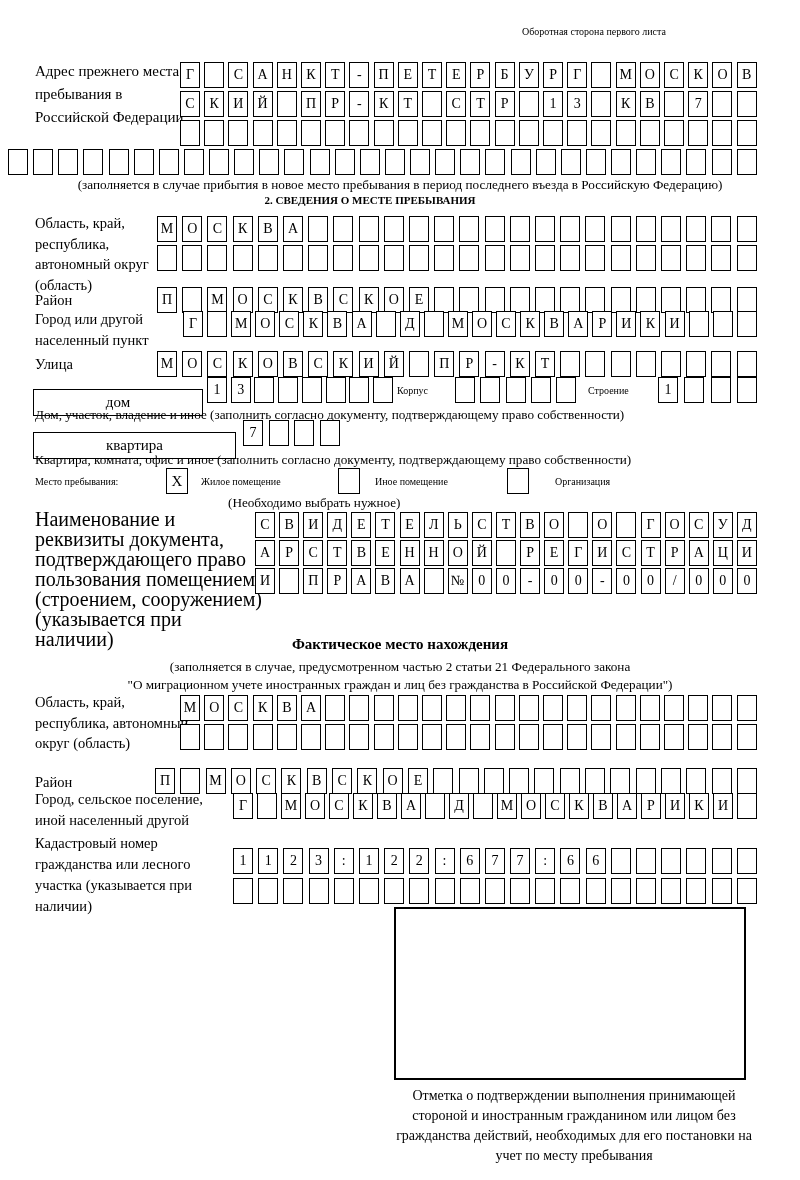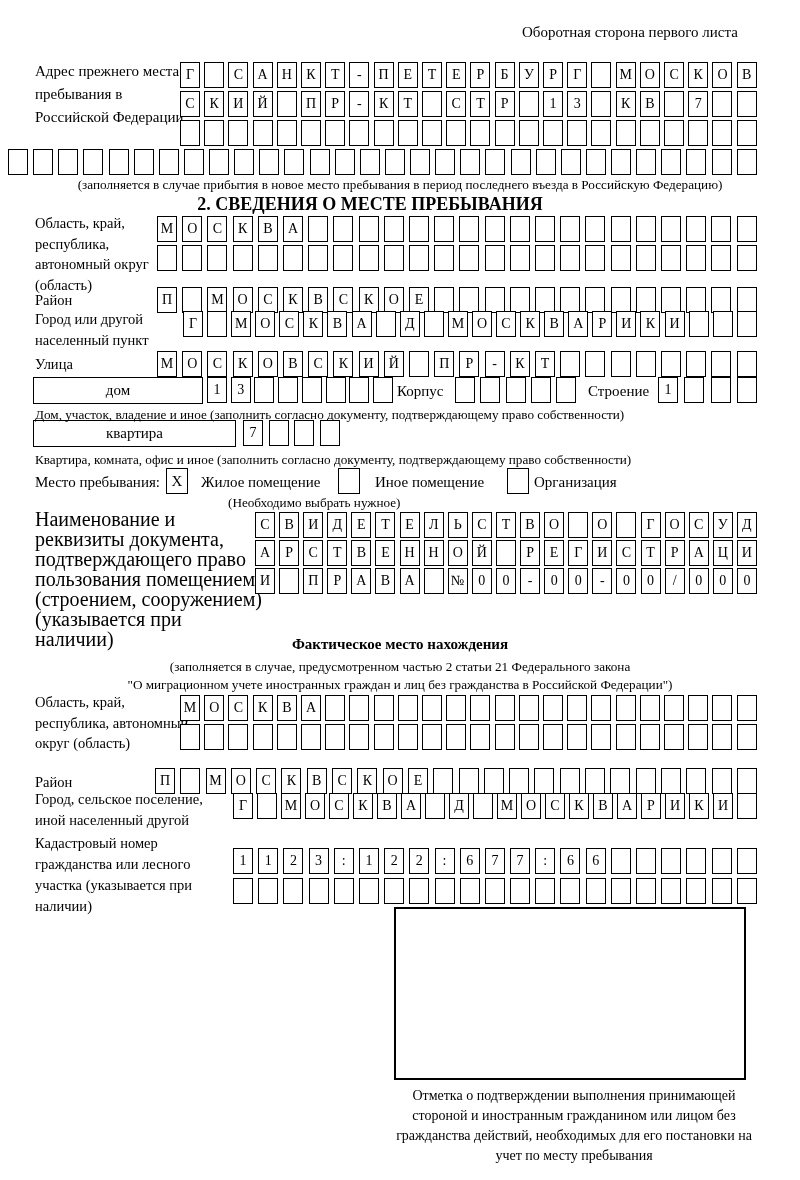--- a/index.html
+++ b/index.html
@@ -7,24 +7,24 @@
         font-family:"Liberation Serif","DejaVu Serif",serif;color:#000;overflow:hidden;}
   .abs{position:absolute;}
   .cells{display:flex;justify-content:space-between;}
   .cell{box-sizing:border-box;flex:0 0 auto;width:20px;height:26px;border:1.8px solid #000;
         font-size:14px;display:flex;align-items:center;justify-content:center;line-height:1;background:#fff;}
   .lbl{font-size:14.5px;line-height:20.5px;}
   .note{font-size:13.2px;line-height:17px;}
   .ctr{text-align:center;}
   .bold{font-weight:bold;}
   .wbox{box-sizing:border-box;border:1.8px solid #000;height:27px;display:flex;
-        align-items:center;justify-content:center;font-size:15px;background:#fff;}
+        align-items:center;justify-content:center;font-size:15px;background:#fff;margin-top:12px;}
   .chk{box-sizing:border-box;width:22px;height:26px;border:1.8px solid #000;font-size:15px;
        display:flex;align-items:center;justify-content:center;background:#fff;}
-  .inl{font-size:15px;line-height:20px;}
+  .inl{font-size:10px;line-height:20px;}
   .stamp{box-sizing:border-box;border:2px solid #000;background:#fff;}
 </style>
 </head>
 <body>
 
 <div class="page">
 
   <div class="abs inl" style="left:522px;top:22px;">Оборотная сторона первого листа</div>
 
   <div class="abs" style="left:35px;top:60px;width:150px;font-size:15px;line-height:23px;">Адрес прежнего места пребывания в Российской Федерации</div>
@@ -133,21 +133,21 @@
       <div class="cell"></div>
       <div class="cell"></div>
       <div class="cell"></div>
       <div class="cell"></div>
       <div class="cell"></div>
       <div class="cell"></div>
       <div class="cell"></div>
     </div>
   <div class="abs note ctr" style="left:0;top:176px;width:800px;">(заполняется в случае прибытия в новое место пребывания в период последнего въезда в Российскую Федерацию)</div>
 
-  <div class="abs ctr bold" style="left:0;top:194px;width:740px;font-size:18px;">2. СВЕДЕНИЯ О МЕСТЕ ПРЕБЫВАНИЯ</div>
+  <div class="abs ctr bold" style="left:0;top:194px;width:740px;font-size:11px;">2. СВЕДЕНИЯ О МЕСТЕ ПРЕБЫВАНИЯ</div>
 
   <div class="abs lbl" style="left:35px;top:213px;width:120px;">Область, край, республика, автономный округ (область)</div>
   <div class="abs cells" style="left:157px;top:216px;width:600px;">
       <div class="cell">М</div>
       <div class="cell">О</div>
       <div class="cell">С</div>
       <div class="cell">К</div>
       <div class="cell">В</div>
       <div class="cell">А</div>
       <div class="cell"></div>
@@ -316,21 +316,21 @@
       <div class="cell"></div>
     </div>
   <div class="abs note" style="left:35px;top:451px;width:740px;">Квартира, комната, офис и иное (заполнить согласно документу, подтверждающему право собственности)</div>
 
   <div class="abs inl" style="left:35px;top:472px;">Место пребывания:</div>
   <div class="abs chk" style="left:166px;top:468px;">X</div>
   <div class="abs inl" style="left:201px;top:472px;">Жилое помещение</div>
   <div class="abs chk" style="left:338px;top:468px;"></div>
   <div class="abs inl" style="left:375px;top:472px;">Иное помещение</div>
   <div class="abs chk" style="left:507px;top:468px;"></div>
-  <div class="abs inl" style="left:534px;top:472px;">Организация</div>
+  <div class="abs inl" style="left:555px;top:472px;">Организация</div>
   <div class="abs note" style="left:228px;top:494px;">(Необходимо выбрать нужное)</div>
 
   <div class="abs" style="left:35px;top:509px;width:230px;font-size:20px;line-height:20px;">Наименование и реквизиты документа, подтверждающего право пользования помещением (строением, сооружением) (указывается при наличии)</div>
   <div class="abs cells" style="left:255px;top:512px;width:502px;">
       <div class="cell">С</div>
       <div class="cell">В</div>
       <div class="cell">И</div>
       <div class="cell">Д</div>
       <div class="cell">Е</div>
       <div class="cell">Т</div>

